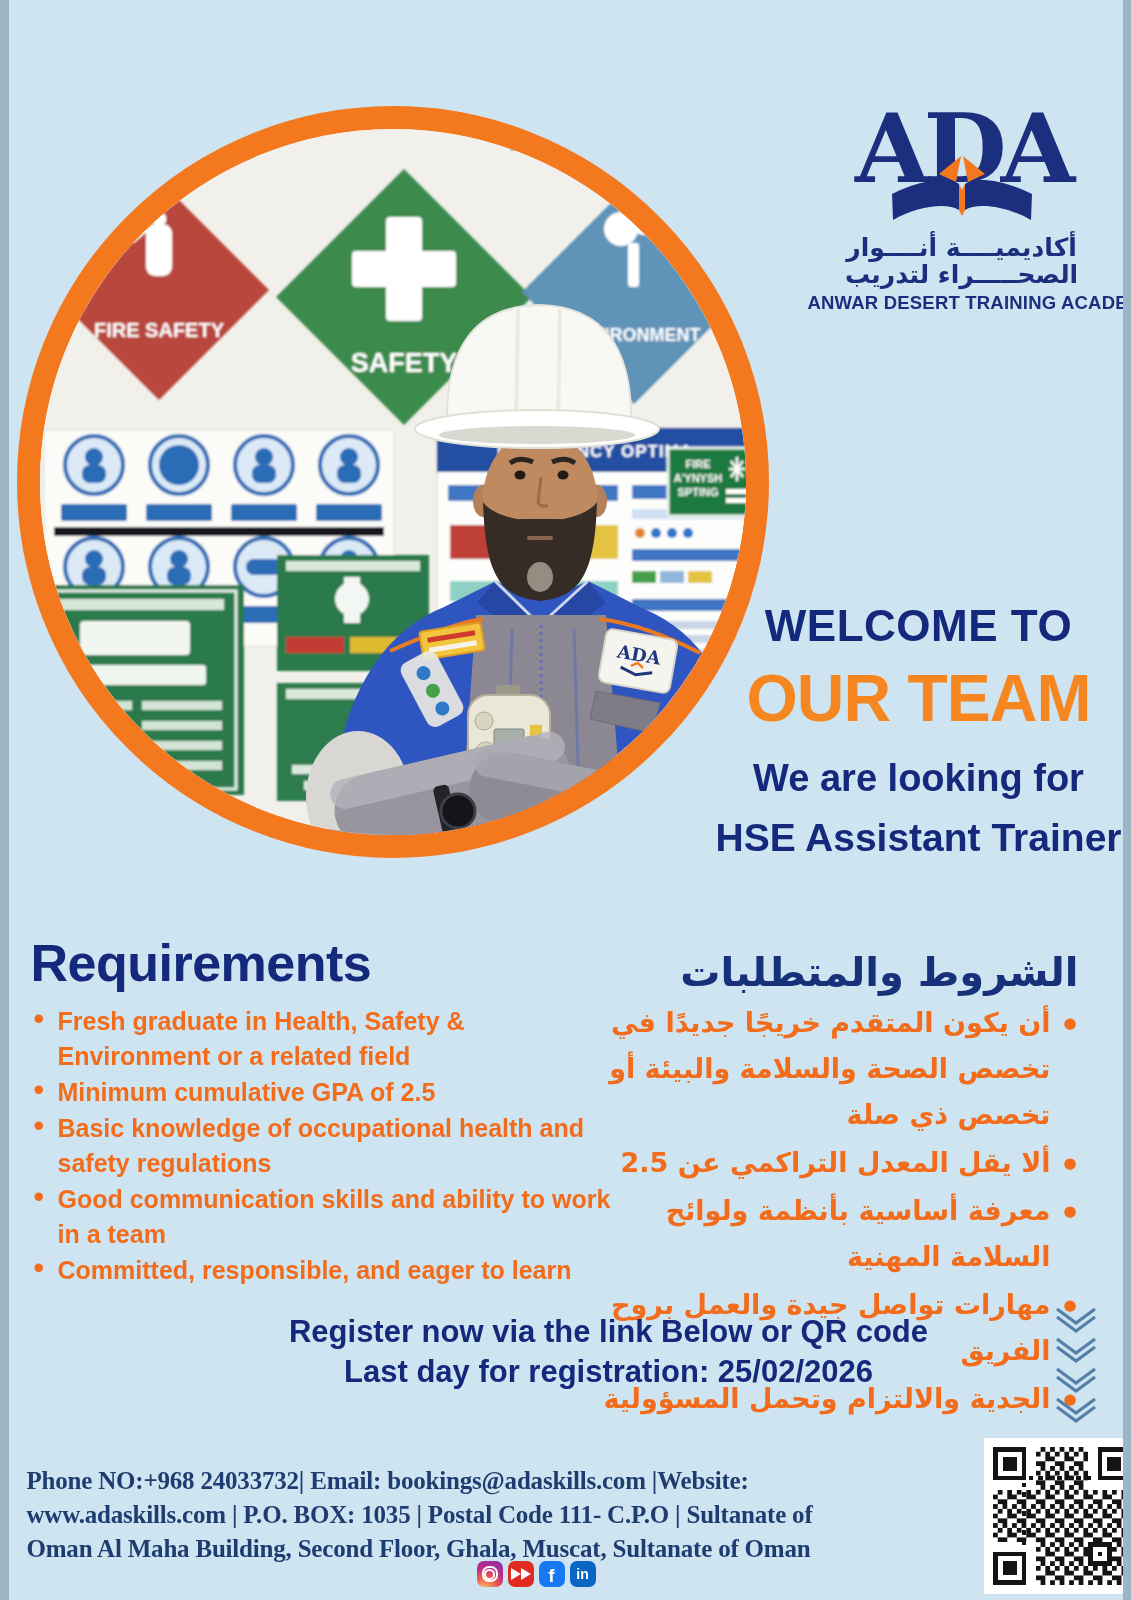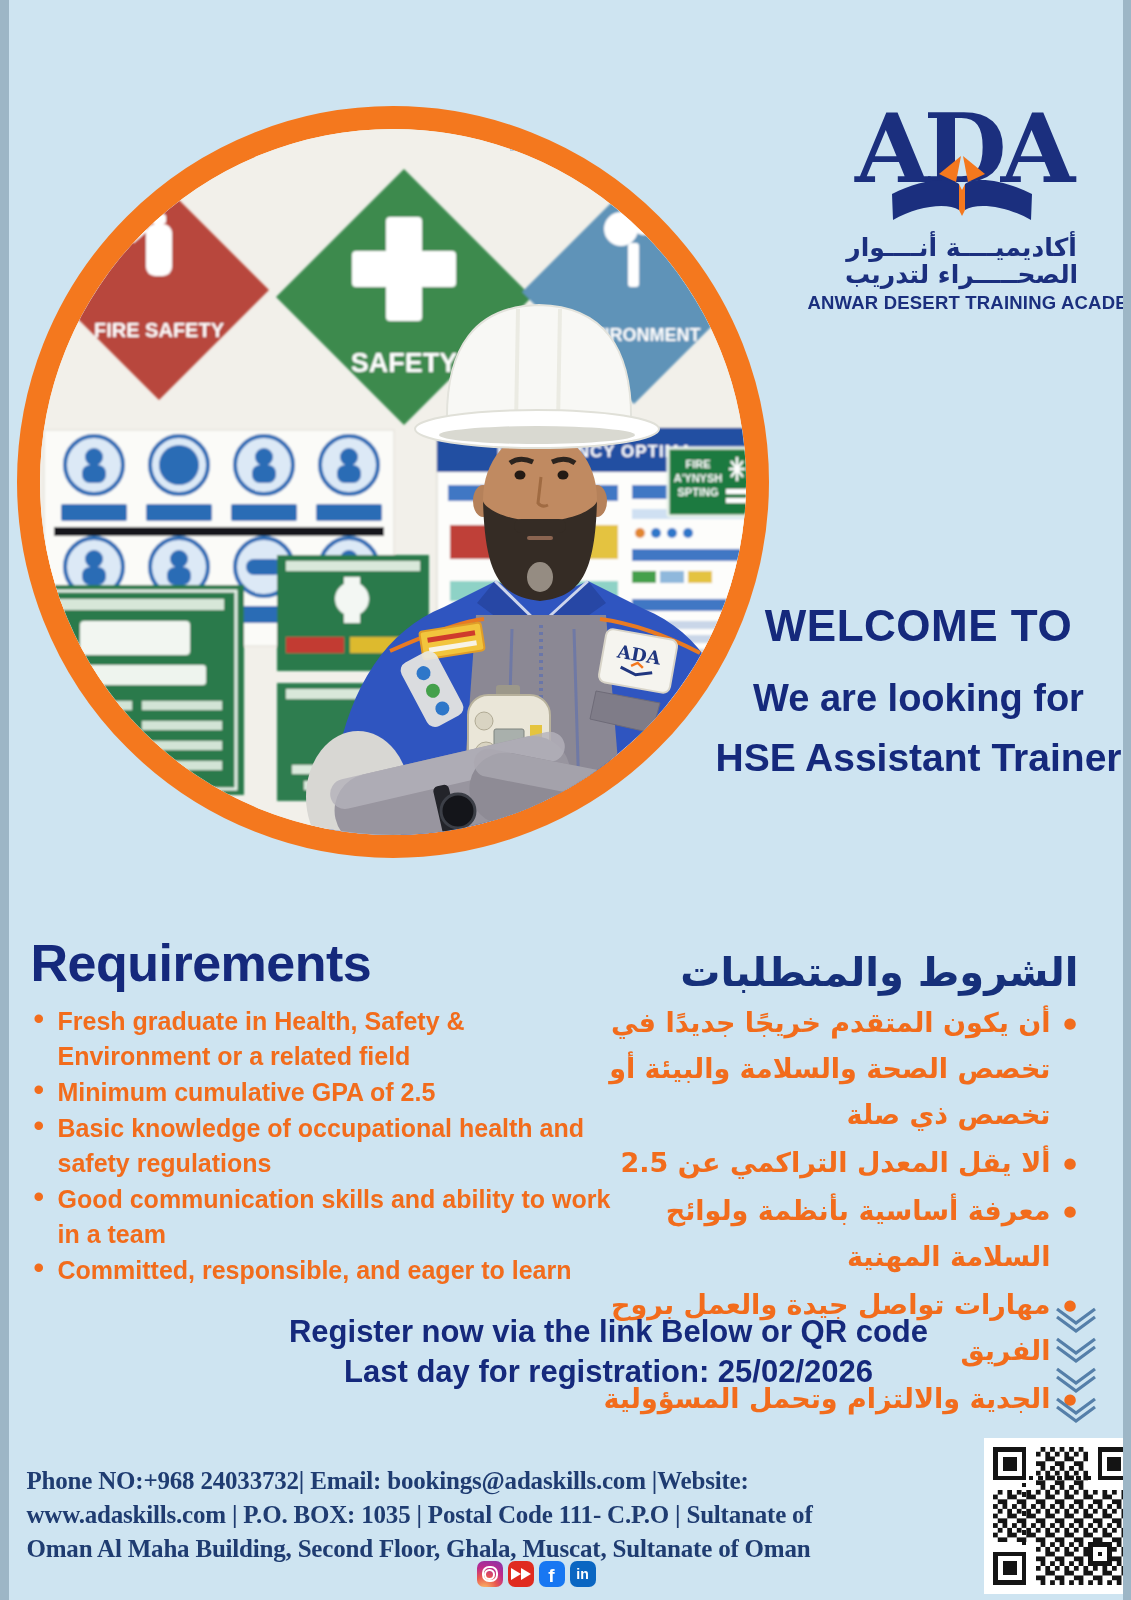--- a/index.html
+++ b/index.html
@@ -337,20 +337,21 @@
             <rect x="398" y="656" width="16" height="52" rx="5" fill="#23242a" transform="rotate(-13 406 682)"></rect>
             <circle cx="418" cy="682" r="17" fill="#14151a" stroke="#3c3f47" stroke-width="3"></circle>
           </g>
         </g>
       </g>
     </svg>
   </div>
 
   <div class="hero">
     <div class="welcome">WELCOME TO</div>
+    <div class="team">OUR TEAM</div>
     <div class="sub1">We are looking for</div>
     <div class="sub2">HSE Assistant Trainer</div>
   </div>
 
   <h2 class="req-title" style="margin:0;">Requirements</h2>
   <ul class="req-list">
     <li><span>Fresh graduate in Health, Safety &amp; Environment or a related field</span></li>
     <li><span>Minimum cumulative GPA of 2.5</span></li>
     <li><span>Basic knowledge of occupational health and safety regulations</span></li>
     <li><span>Good communication skills and ability to work in a team</span></li>

